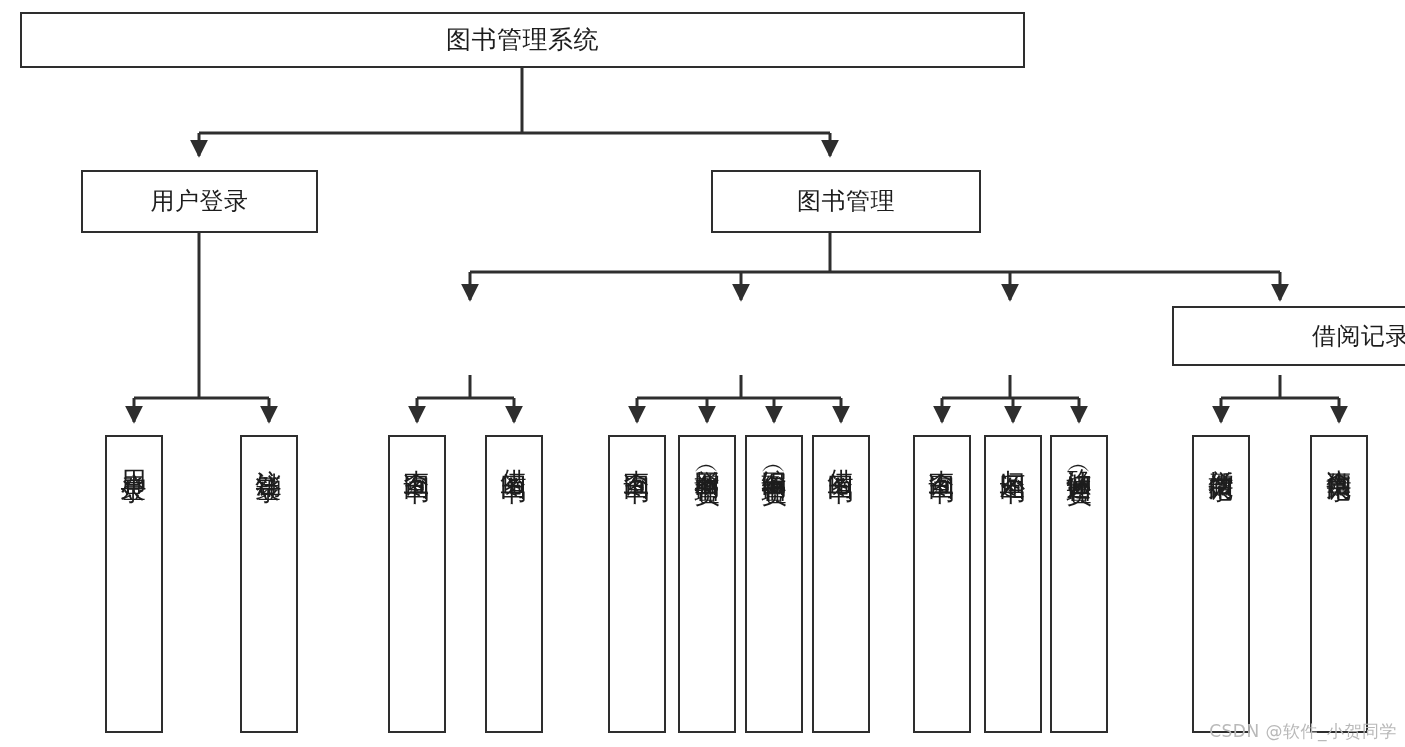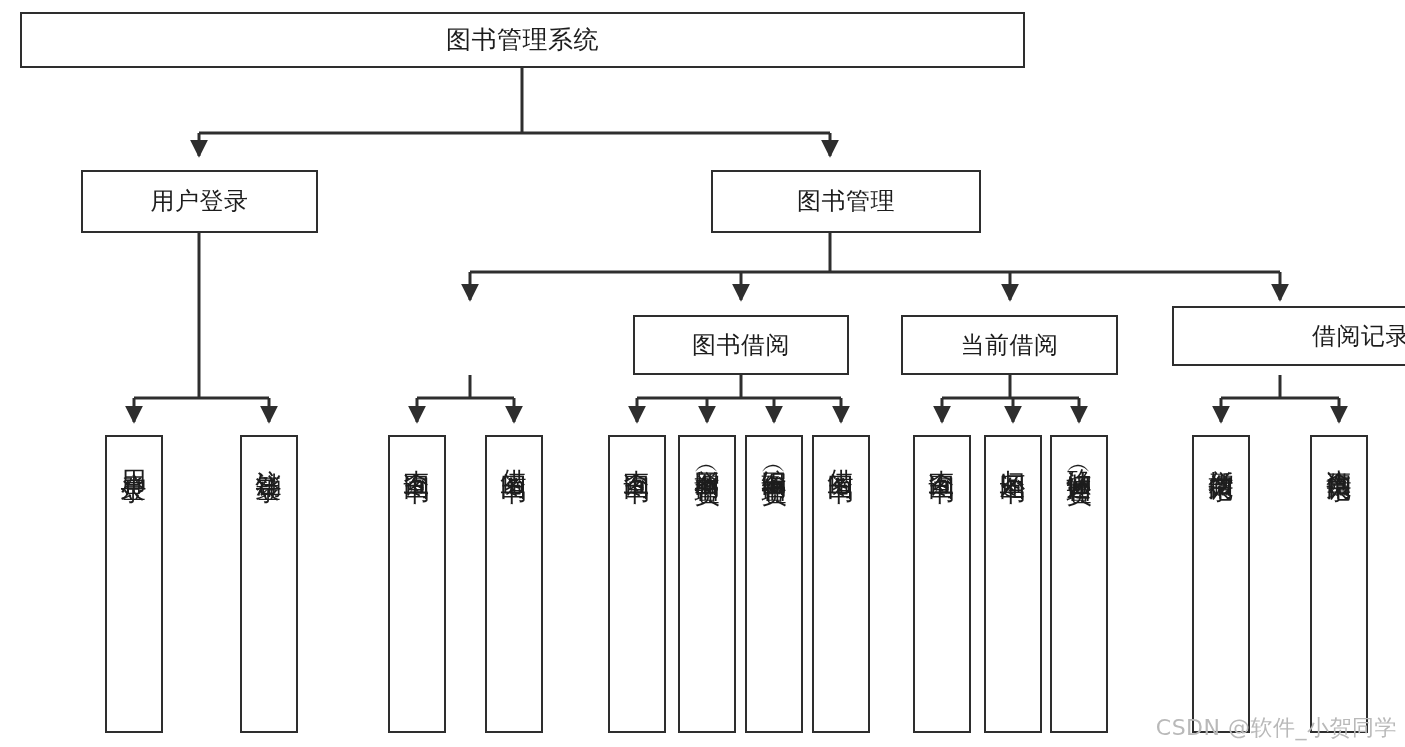--- a/index.html
+++ b/index.html
@@ -56,21 +56,21 @@
     font-size: 26px;
     line-height: 1.0;
     letter-spacing: 3px;
     white-space: pre-line;
   }
   .node.v.tall .lbl { font-size: 25px; letter-spacing: 2px; }
   #watermark {
     position: absolute;
     right: 8px;
     bottom: 4px;
-    font-size: 22px;
+    font-size: 17px;
     color: #b9b9b9;
     letter-spacing: 0.5px;
     white-space: nowrap;
   }
 </style>
 </head>
 <body>
 
 <div id="canvas">
 
@@ -128,26 +128,20 @@
     <span class="lbl">图书管理系统</span>
   </div>
 
   <div class="node h" style="left:81px; top:170px; width:237px; height:63px;">
     <span class="lbl">用户登录</span>
   </div>
   <div class="node h" style="left:711px; top:170px; width:270px; height:63px;">
     <span class="lbl">图书管理</span>
   </div>
 
-  <div class="node h" style="left:633px; top:315px; width:216px; height:60px;">
-    <span class="lbl">图书借阅</span>
-  </div>
-  <div class="node h" style="left:901px; top:315px; width:217px; height:60px;">
-    <span class="lbl">当前借阅</span>
-  </div>
   <div class="node h" style="left:1172px; top:306px; width:240px; height:60px;justify-content:flex-end;">
     <span class="lbl">借阅记录</span>
   </div>
 
   <div class="node v" style="left:105px; top:435px; width:58px; height:298px;">
     <span class="lbl">用户登录</span>
   </div>
   <div class="node v" style="left:240px; top:435px; width:58px; height:298px;">
     <span class="lbl">注销登录</span>
   </div>

